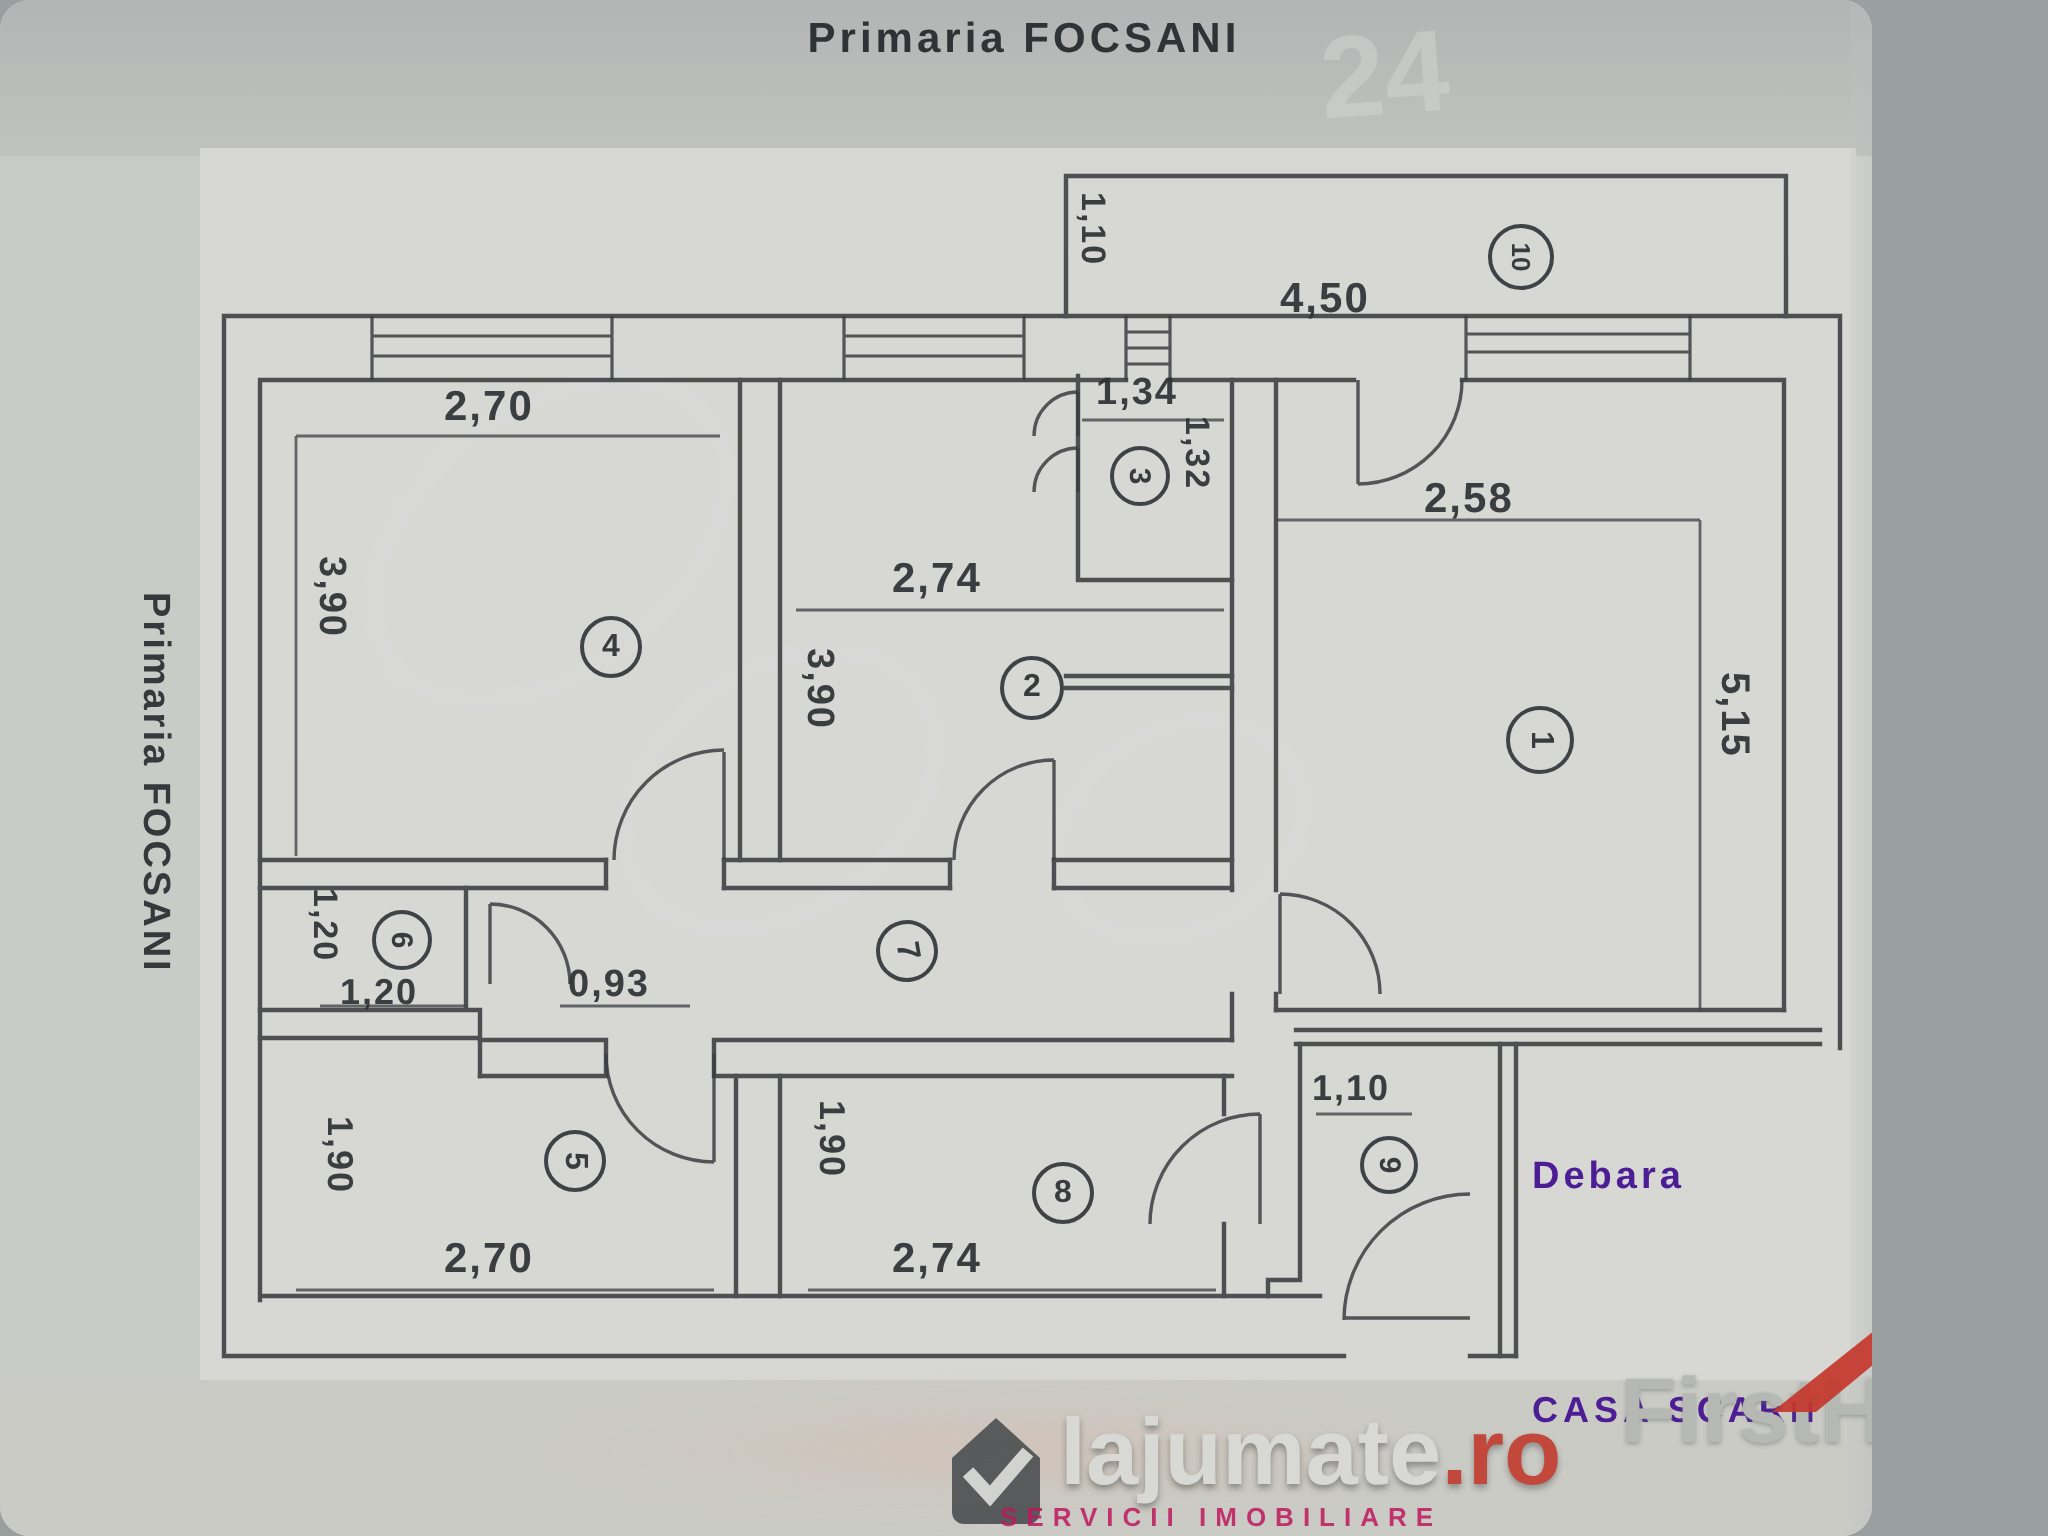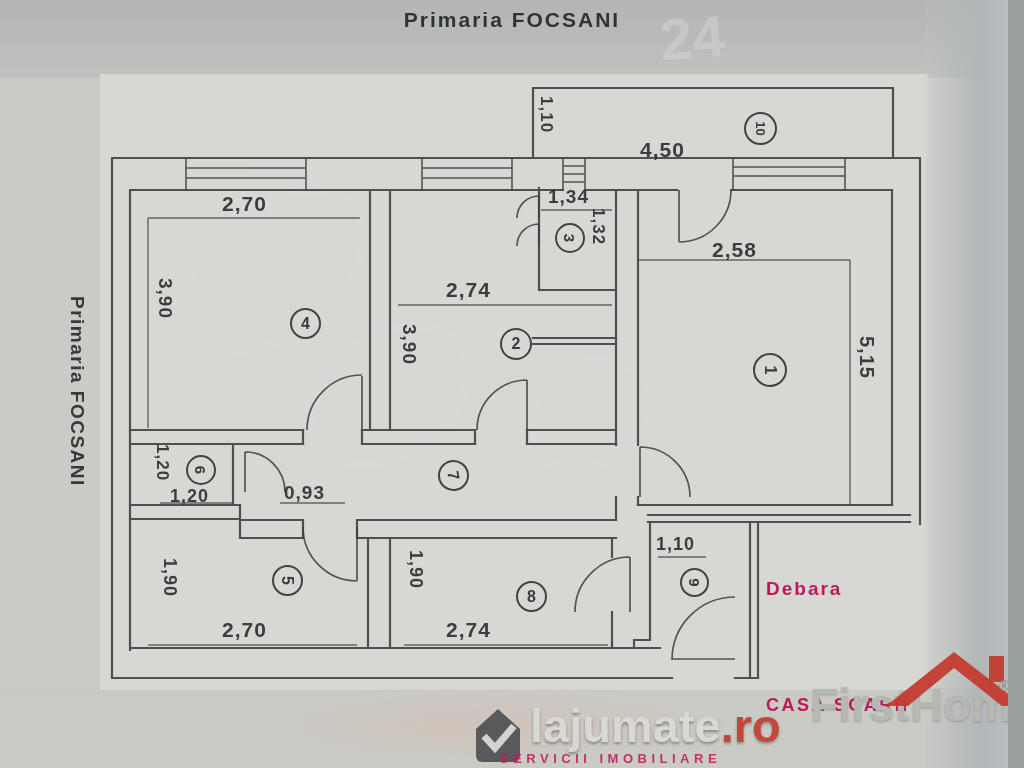--- a/index.html
+++ b/index.html
@@ -1,36 +1,36 @@
 <!DOCTYPE html>
 <html><head>
 <meta charset="utf-8">
 <style>
   html,body{margin:0;padding:0;background:#9aa0a0;}
-  .page{position:relative;width:1008px;height:768px;overflow:hidden;
-        background:#d3d4d0;font-family:"Liberation Sans",sans-serif;}
+  .page{position:relative;width:936px;height:768px;overflow:hidden;
+        background:#d3d4d0;font-family:"Liberation Sans",sans-serif;border-radius:15px;}
   .bg{position:absolute;pointer-events:none;}
   .bg-top{left:0;top:0;width:1024px;height:78px;background:linear-gradient(#b2b5b3,#bfc2bf);}
   .bg-left{left:0;top:78px;width:104px;height:620px;background:#c6c8c4;opacity:.75;}
   .bg-right{left:925px;top:0;width:99px;height:768px;background:linear-gradient(90deg,rgba(193,196,194,.2),#b3b7b9 55%,#bcc0c2);}
   .bg-bottom{left:0;top:688px;width:1024px;height:80px;background:#c9c9c4;opacity:.85;}
   .bg-pink{left:260px;top:690px;width:470px;height:70px;border-radius:50%;
            background:radial-gradient(ellipse,rgba(216,186,170,.45),rgba(216,186,170,0) 70%);filter:blur(6px);}
   .paper{position:absolute;left:100px;top:74px;width:828px;height:616px;background:#d7d8d4;}
   .swirl{position:absolute;border:10px solid rgba(255,255,255,.5);border-radius:50%;opacity:.09;}
   .t-top{position:absolute;left:0;top:8px;width:1024px;text-align:center;font-size:21px;font-weight:600;
          letter-spacing:2px;color:#303336;}
   .t-side{position:absolute;left:88px;top:296px;transform-origin:0 0;transform:rotate(90deg);
           white-space:nowrap;font-size:19px;font-weight:600;letter-spacing:1.5px;color:#36393c;}
   .dim{position:absolute;font-size:21px;font-weight:600;letter-spacing:1px;color:#2e3134;opacity:.92;white-space:nowrap;}
   .vdim{position:absolute;transform-origin:0 0;transform:rotate(90deg);font-size:19px;font-weight:600;
         letter-spacing:1px;color:#2e3134;opacity:.92;white-space:nowrap;}
   .roomnum{position:absolute;border:2.2px solid #34373a;border-radius:50%;display:flex;align-items:center;
            justify-content:center;font-weight:600;color:#2c2f32;background:transparent;opacity:.92;}
-  .lbl{position:absolute;font-weight:600;color:#be185d;white-space:nowrap;}
+  .lbl{position:absolute;font-weight:600;color:#4c1d95;white-space:nowrap;}
   svg.plan{position:absolute;left:0;top:0;}
   
   .wm{position:absolute;white-space:nowrap;}
   .wm-firsthome{left:810px;top:678px;font-size:46px;font-weight:800;color:#b6b8b4;
                 text-shadow:0 1px 2px rgba(110,112,110,.5);letter-spacing:0;}
   .wm-reg{left:999px;top:678px;font-size:14px;font-weight:700;color:#8f918d;}
   .wm-lj{left:530px;top:698px;font-size:47px;font-weight:800;color:#d8d9d5;
          text-shadow:0 2px 3px rgba(80,82,80,.55);}
   .wm-lj-ro{color:#c23a2e;opacity:.9;}
   .wm-tag{left:500px;top:751px;font-size:13px;font-weight:700;letter-spacing:4.5px;color:#be185d;opacity:.85;}

